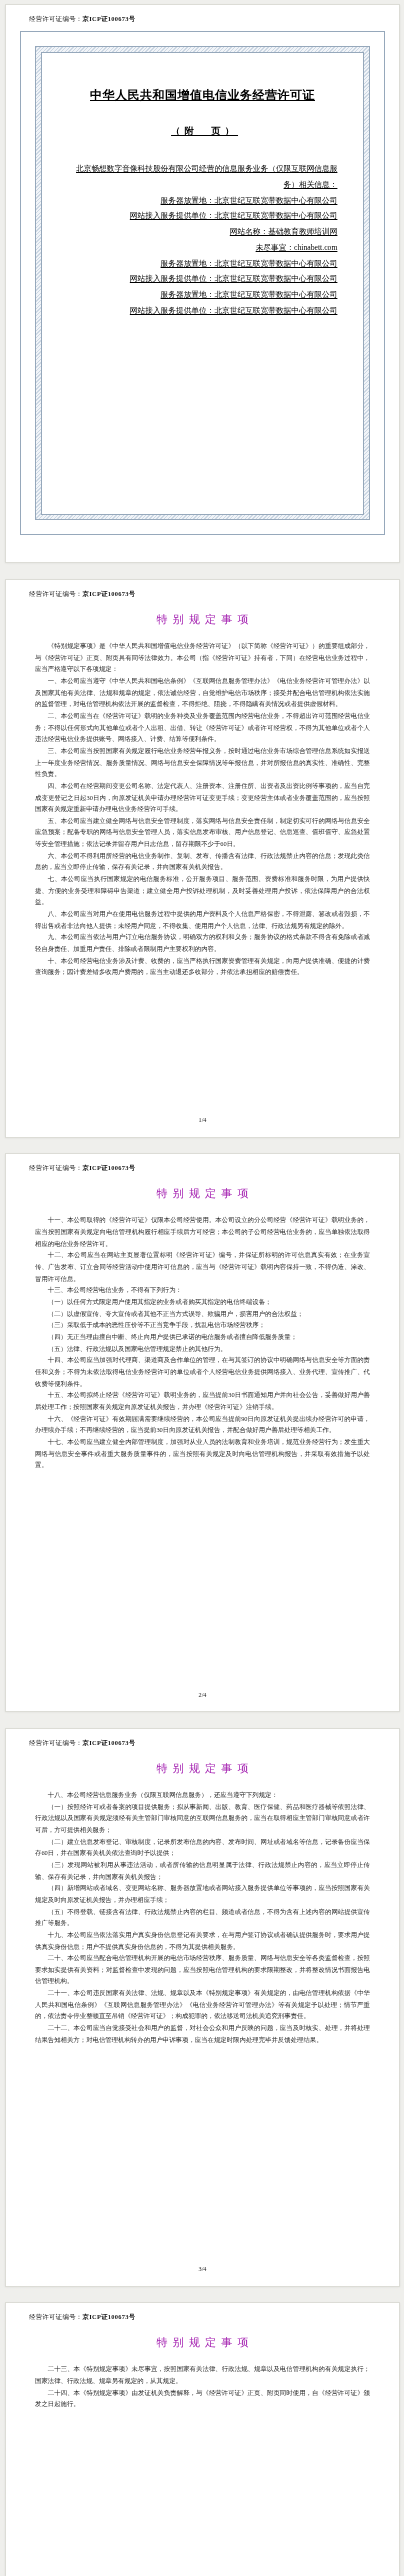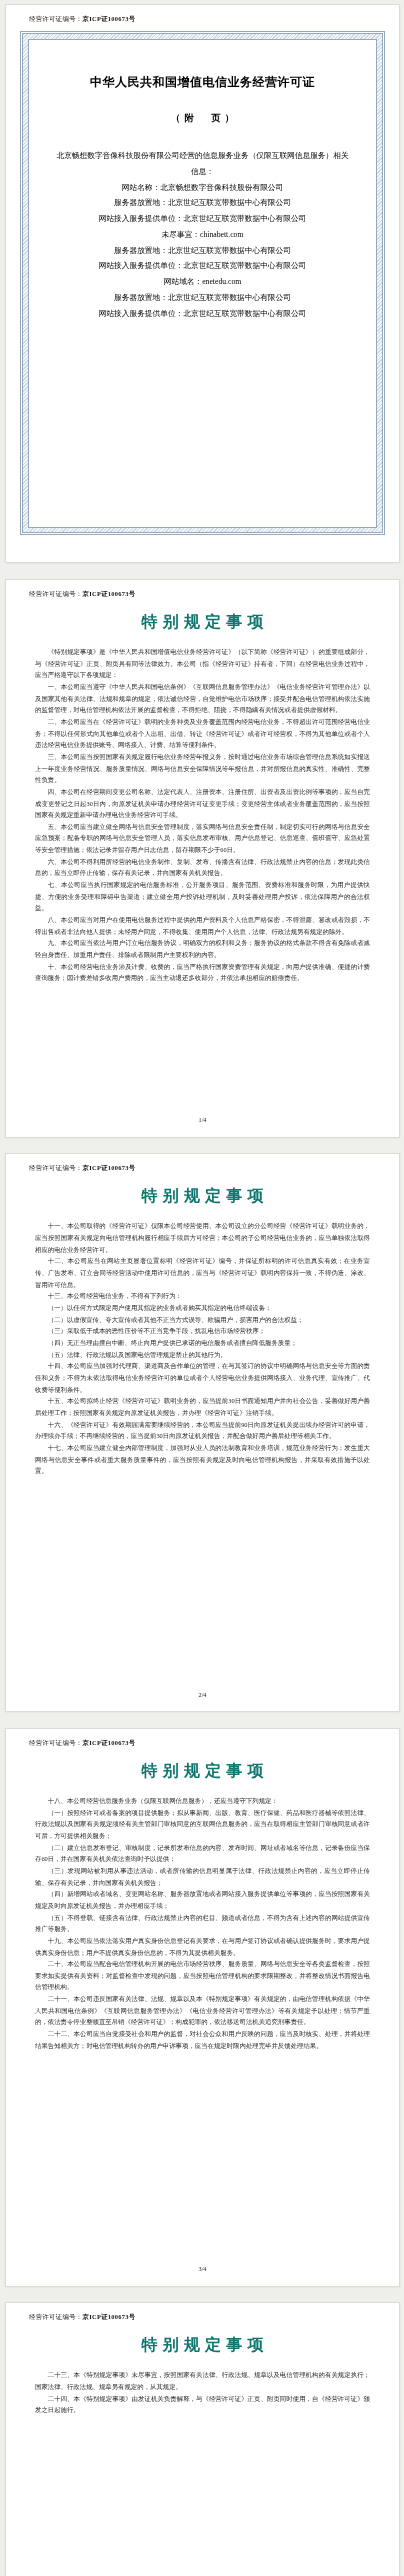--- a/index.html
+++ b/index.html
@@ -25,21 +25,21 @@
   .page-header{
     position:absolute;top:10.3px;left:23px;
     font-size:6.4px;color:#141414;letter-spacing:0.3px;
     z-index:3;
   }
   .lic-no{font-weight:bold;}
   
   .cert-frame{
     position:absolute;top:26px;left:14px;right:14px;bottom:27px;
     border:1px solid var(--frame-border);
-    padding:1px;background:#fff;
+    padding:14px;background:#fff;text-decoration:underline;
   }
   .cert-band{
     height:100%;
     border:0.5px solid var(--frame-border);
     background:repeating-linear-gradient(135deg,#ccd7e3 0 1px,#f1f4f8 1px 2.6px);
     padding:4.6px;
   }
   .cert-inner{
     height:100%;
     border:0.5px solid var(--frame-border);
@@ -51,29 +51,29 @@
     font-size:12px;font-weight:bold;color:#000;
     text-align:center;letter-spacing:0.5px;
   }
   .cert-subtitle{
     margin-top:21px;text-align:center;
     font-size:9.3px;font-weight:bold;color:#000;letter-spacing:4.1px;text-indent:4.1px;
   }
   .cert-content{
     margin-top:23px;
     font-size:7.7px;line-height:2.05;color:#000;
-    text-align:center;
+    text-align:right;
   }
   .cert-content p{margin:0;}
   .cert-intro{margin:0 0 1px;}
   
   .prov-title{
     margin:32px 0 0;
     text-align:center;
-    font-size:16px;font-weight:bold;color:#0f766e;
+    font-size:11px;font-weight:normal;color:#a21caf;
     letter-spacing:5.2px;text-indent:5.2px;
   }
   .prov-body{
     margin:13.4px 29px 0;
     font-size:6.4px;line-height:1.82;
     text-align:justify;color:var(--body-text);
   }
   .prov-body p{margin:0;text-indent:2em;}
   .page-no{
     position:absolute;bottom:13.4px;left:0;right:0;
@@ -88,27 +88,26 @@
     <span>经营许可证编号：</span><span class="lic-no">京ICP证100673号</span>
   </div>
   <div class="cert-frame">
     <div class="cert-band">
       <div class="cert-inner">
         <h1 class="cert-title">中华人民共和国增值电信业务经营许可证</h1>
         <div class="cert-subtitle">（附　页）</div>
         <div class="cert-content">
           <p class="cert-intro">北京畅想数字音像科技股份有限公司经营的信息服务业务（仅限互联网信息服务）相关信息：</p>
           <div>
-              <p>网站名称：北京畅想数字音像科技股份有限公司</p>
               <p>服务器放置地：北京世纪互联宽带数据中心有限公司</p>
               <p>网站接入服务提供单位：北京世纪互联宽带数据中心有限公司</p>
+              <p>网站名称：基础教育教师培训网</p>
               <p>未尽事宜：chinabett.com</p>
               <p>服务器放置地：北京世纪互联宽带数据中心有限公司</p>
               <p>网站接入服务提供单位：北京世纪互联宽带数据中心有限公司</p>
-              <p>网站域名：enetedu.com</p>
               <p>服务器放置地：北京世纪互联宽带数据中心有限公司</p>
               <p>网站接入服务提供单位：北京世纪互联宽带数据中心有限公司</p>
             </div>
         </div>
       </div>
     </div>
   </div>
 </div>
 
 <div class="page prov-page">

